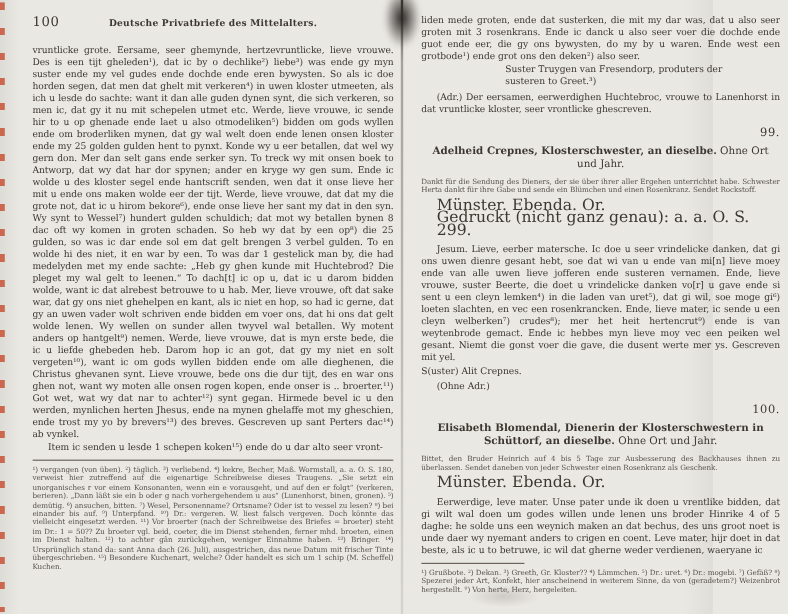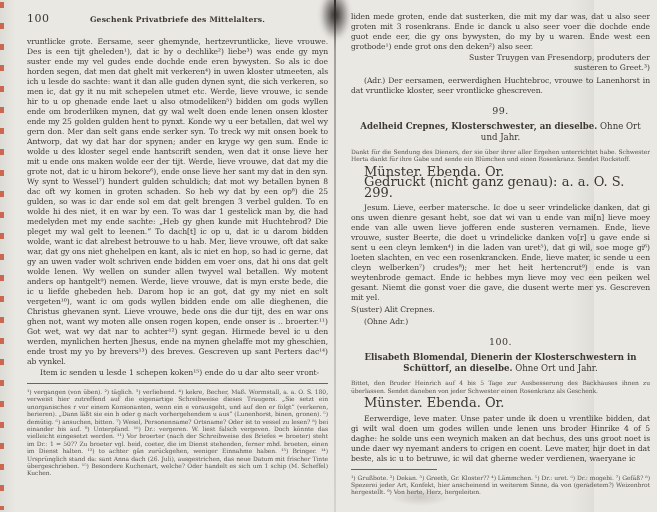--- a/index.html
+++ b/index.html
@@ -44,44 +44,44 @@
     font-size:7.6px;line-height:10px;text-align:justify;
     letter-spacing:-0.05px;word-spacing:.2px;
   }
   .indent{text-indent:13px;}
   .small{
     font-size:6px;line-height:7.4px;text-align:justify;
     color:var(--faint-ink,#56504a);letter-spacing:-0.05px;
   }
   .footrule{border:none;border-top:1px solid var(--rule,#6a645d);margin:5px 0 4px 0;}
   .footrule.short{width:86px;margin-left:0;margin-right:auto;}
-  .sec-num{text-align:center;font-size:9.5px;margin:9px 0 5px 0;letter-spacing:.5px;}
+  .sec-num{text-align:right;font-size:9.5px;margin:9px 0 5px 0;letter-spacing:.5px;}
   .sec-title{text-align:center;font-size:8.6px;line-height:11px;margin:0 6px 5px 6px;}
   .sec-title .t{font-weight:bold;}
   .summary{margin:0 0 4px 0;}
   .sources{font-size:13px;line-height:10.5px;margin-left:13px;}
-  .sig-block{font-size:7.6px;line-height:10px;text-align:right;padding-left:70px;margin:1px 0 3px 0;}
+  .sig-block{font-size:7.6px;line-height:10px;text-align:left;padding-left:70px;margin:1px 0 3px 0;}
   .sig-right{font-size:7.6px;line-height:10px;text-align:left;padding-right:34px;margin:2px 0 2px 0;}
   .gap-s{margin-top:1px;}
   .gap-m{margin-top:5px;}
 </style>
 </head>
 <body>
 
 <div class="scan">
 
   <div class="edge-marks"></div>
   <div class="gutter-blob"></div>
   <div class="gutter-line"></div>
   <div class="smudge"></div>
 
   <div class="page page-left">
     <div class="header">
       <div class="pn">100</div>
-      <div class="rt">Geschenk Privatbriefe des Mittelalters.</div>
+      <div class="rt">Deutsche Privatbriefe des Mittelalters.</div>
       <div></div>
     </div>
     <div class="body-text">vruntlicke grote. Eersame, seer ghemynde, hertzevruntlicke, lieve vrouwe. Des is een tijt gheleden¹), dat ic by o dechlike²) liebe³) was ende gy myn suster ende my vel gudes ende dochde ende eren bywysten. So als ic doe horden segen, dat men dat ghelt mit verkeren⁴) in uwen kloster utmeeten, als ich u lesde do sachte: want it dan alle guden dynen synt, die sich verkeren, so men ic, dat gy it nu mit schepelen utmet etc. Werde, lieve vrouwe, ic sende hir to u op ghenade ende laet u also otmodeliken⁵) bidden om gods wyllen ende om broderliken mynen, dat gy wal welt doen ende lenen onsen kloster ende my 25 golden gulden hent to pynxt. Konde wy u eer betallen, dat wel wy gern don. Mer dan selt gans ende serker syn. To treck wy mit onsen boek to Antworp, dat wy dat har dor spynen; ander en kryge wy gen sum. Ende ic wolde u des kloster segel ende hantscrift senden, wen dat it onse lieve her mit u ende ons maken wolde eer der tijt. Werde, lieve vrouwe, dat dat my die grote not, dat ic u hirom bekore⁶), ende onse lieve her sant my dat in den syn. Wy synt to Wessel⁷) hundert gulden schuldich; dat mot wy betallen bynen 8 dac oft wy komen in groten schaden. So heb wy dat by een op⁸) die 25 gulden, so was ic dar ende sol em dat gelt brengen 3 verbel gulden. To en wolde hi des niet, it en war by een. To was dar 1 gestelick man by, die had medelyden met my ende sachte: „Heb gy ghen kunde mit Huchtebrod? Die pleget my wal gelt to leenen.“ To dach[t] ic op u, dat ic u darom bidden wolde, want ic dat alrebest betrouwe to u hab. Mer, lieve vrouwe, oft dat sake war, dat gy ons niet ghehelpen en kant, als ic niet en hop, so had ic gerne, dat gy an uwen vader wolt schriven ende bidden em voer ons, dat hi ons dat gelt wolde lenen. Wy wellen on sunder allen twyvel wal betallen. Wy motent anders op hantgelt⁹) nemen. Werde, lieve vrouwe, dat is myn erste bede, die ic u liefde ghebeden heb. Darom hop ic an got, dat gy my niet en solt vergeten¹⁰), want ic om gods wyllen bidden ende om alle dieghenen, die Christus ghevanen synt. Lieve vrouwe, bede ons die dur tijt, des en war ons ghen not, want wy moten alle onsen rogen kopen, ende onser is .. broerter.¹¹) Got wet, wat wy dat nar to achter¹²) synt gegan. Hirmede bevel ic u den werden, mynlichen herten Jhesus, ende na mynen ghelaffe mot my gheschien, ende trost my yo by brevers¹³) des breves. Gescreven up sant Perters dac¹⁴) ab vynkel.</div>
     <div class="body-text indent gap-s">Item ic senden u lesde 1 schepen koken¹⁵) ende do u dar alto seer vront-</div>
     <hr class="footrule">
     <div class="small">¹) vergangen (von üben). ²) täglich. ³) verliebend. ⁴) kekre, Becher, Maß. Wormstall, a. a. O. S. 180, verweist hier zutreffend auf die eigenartige Schreibweise dieses Traugens. „Sie setzt ein unorganisches r vor einem Konsonanten, wenn ein e vorausgeht, und auf den er folgt“ (verkeren, berieren). „Dann läßt sie ein b oder g nach vorhergehendem u aus“ (Lunenhorst, binen, gronen). ⁵) demütig. ⁶) ansuchen, bitten. ⁷) Wesel, Personenname? Ortsname? Oder ist to vessel zu lesen? ⁸) bei einander bis auf. ⁹) Unterpfand. ¹⁰) Dr.: vergeren. W. liest falsch vergeven. Doch könnte das vielleicht eingesetzt werden. ¹¹) Vor broerter (nach der Schreibweise des Briefes = broeter) steht im Dr.: 1 = 50?? Zu broeter vgl. beid, coeter, die im Dienst stehenden, ferner mhd. broeten, einen im Dienst halten. ¹²) to achter gân zurückgehen, weniger Einnahme haben. ¹³) Bringer. ¹⁴) Ursprünglich stand da: sant Anna dach (26. Juli), ausgestrichen, das neue Datum mit frischer Tinte übergeschrieben. ¹⁵) Besondere Kuchenart, welche? Oder handelt es sich um 1 schip (M. Scheffel) Kuchen.</div>
   </div>
 
   <div class="page page-right">
 

